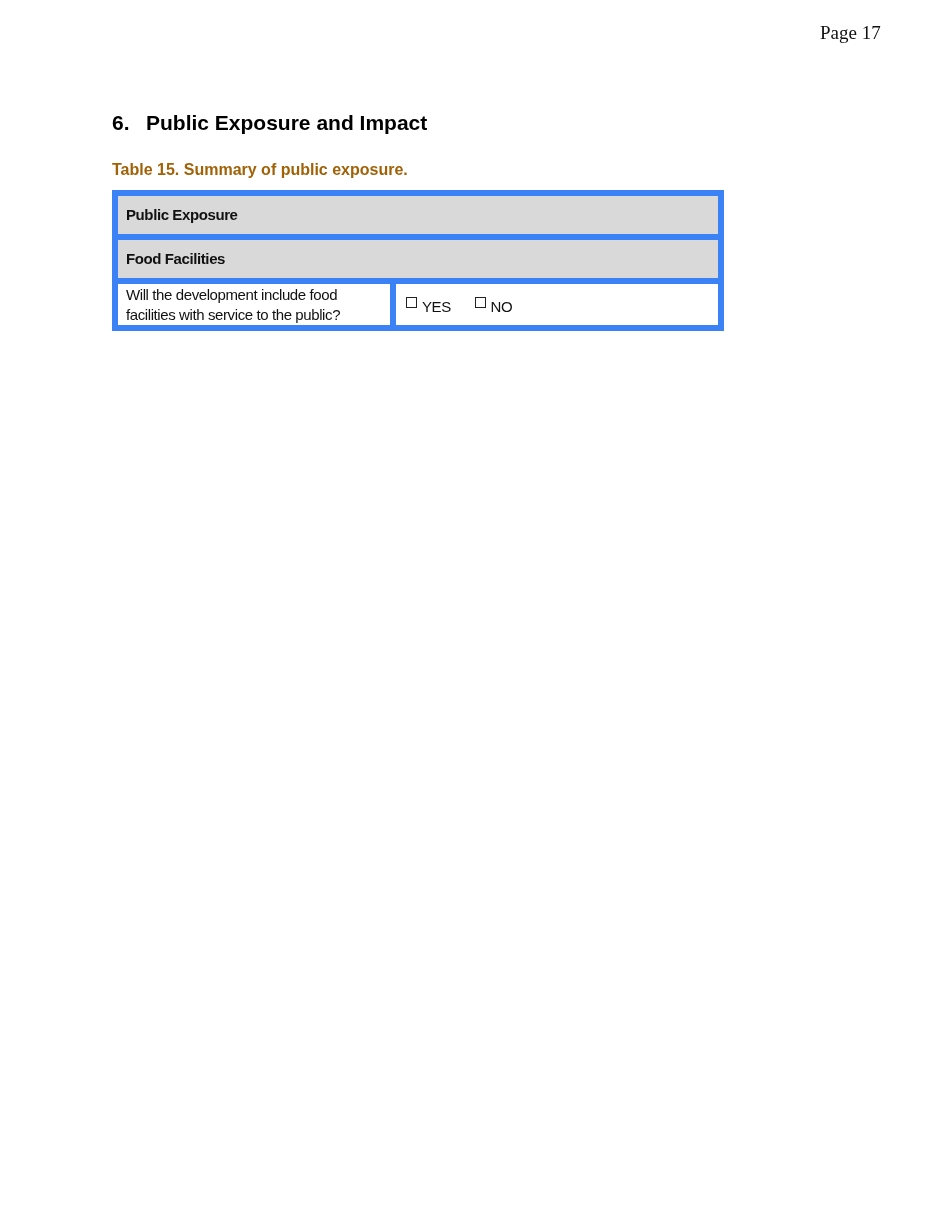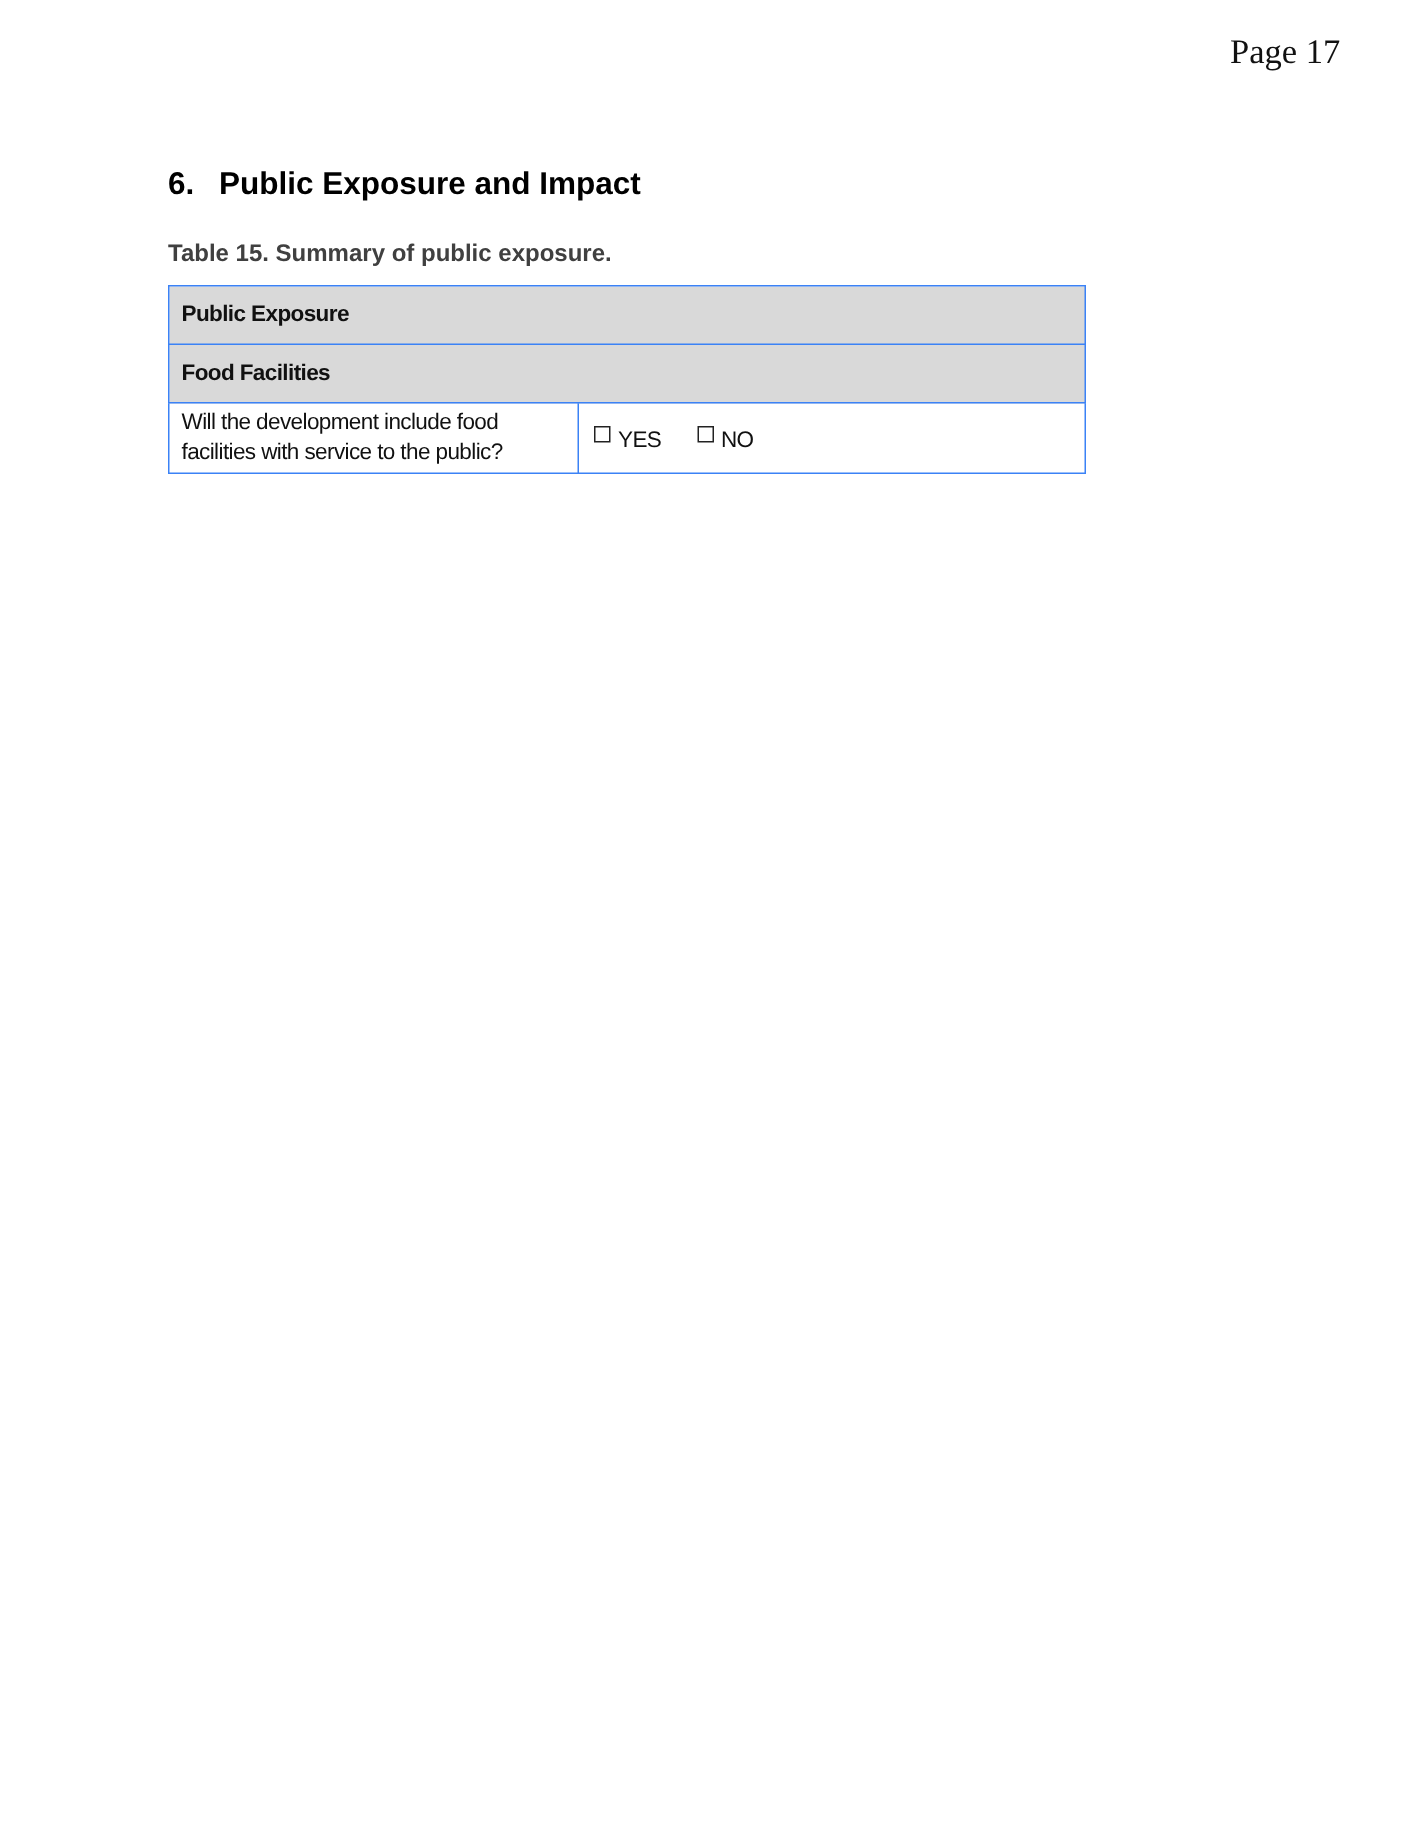--- a/index.html
+++ b/index.html
@@ -1,38 +1,38 @@
 <!DOCTYPE html>
 <html><head>
 <meta charset="utf-8">
 <style>
   html, body { margin: 0; padding: 0; background: #ffffff; }
   body { width: 950px; height: 1230px; position: relative; overflow: hidden; }
   .page-number {
     position: absolute; left: 820px; top: 22px;
-    font-family: "Liberation Serif", serif; font-size: 23px; color: #111;
+    font-family: "Liberation Serif", serif; font-size: 19px; color: #111;
   }
   .section-heading {
     position: absolute; left: 112px; top: 111px;
     font-family: "Liberation Sans", sans-serif; font-weight: bold; font-size: 21px; color: #000;
     white-space: nowrap;
   }
   .section-heading .num { display: inline-block; width: 34px; }
   .table-caption {
     position: absolute; left: 112px; top: 161px;
-    font-family: "Liberation Sans", sans-serif; font-weight: bold; font-size: 16px; color: #404040;
+    font-family: "Liberation Sans", sans-serif; font-weight: bold; font-size: 16px; color: #a16207;
   }
   table.summary {
     position: absolute; left: 112px; top: 190px;
     width: 612px; border-collapse: collapse;
     font-family: "Liberation Sans", sans-serif; font-size: 15px; color: #111;
     letter-spacing: -0.4px;
   }
   table.summary td {
-    border: 1px solid #3b82f6; padding: 0 8px; vertical-align: middle; line-height: 20px;
+    border: 6px solid #3b82f6; padding: 0 8px; vertical-align: middle; line-height: 20px;
   }
   table.summary td.label { width: 256px; }
   table.summary tr.section td {
     background: #d9d9d9; font-weight: bold; height: 38px;
   }
   .checkbox-opt { display: inline-flex; align-items: flex-start; margin-right: 20px; }
   .box {
     display: inline-block; width: 11px; height: 11px; border: 1px solid #222; margin-right: 5px;
     box-sizing: border-box;
   }

